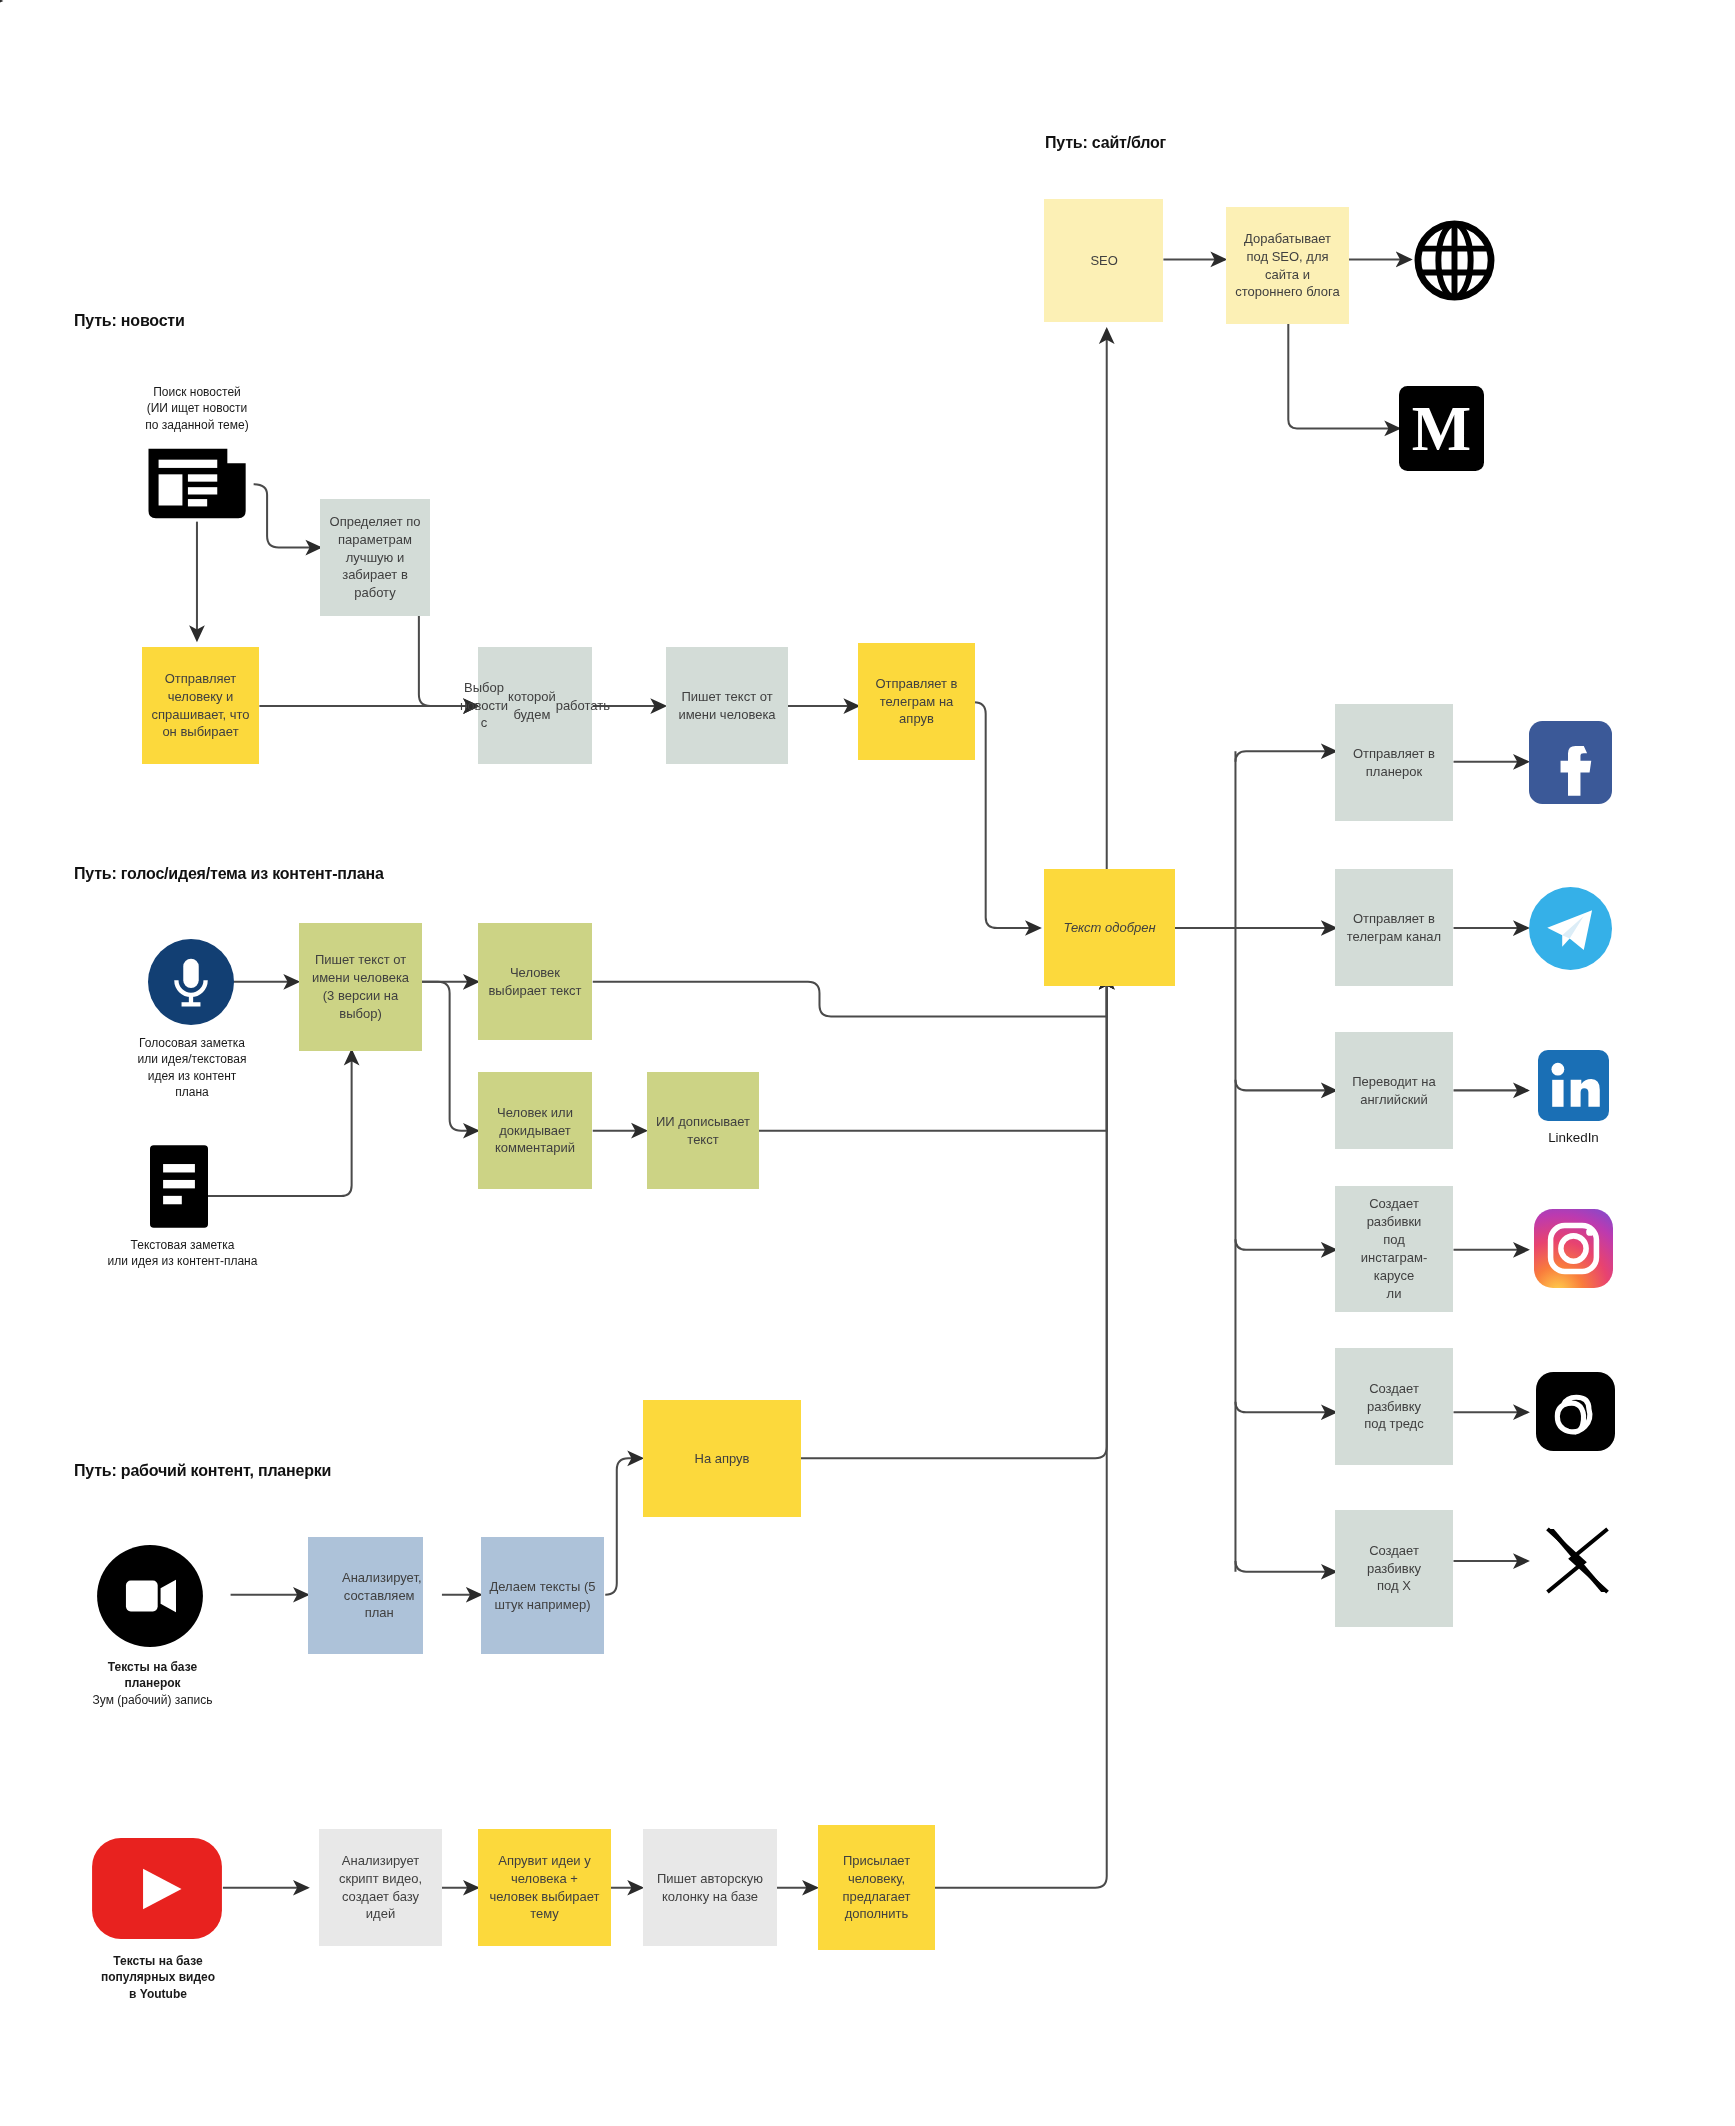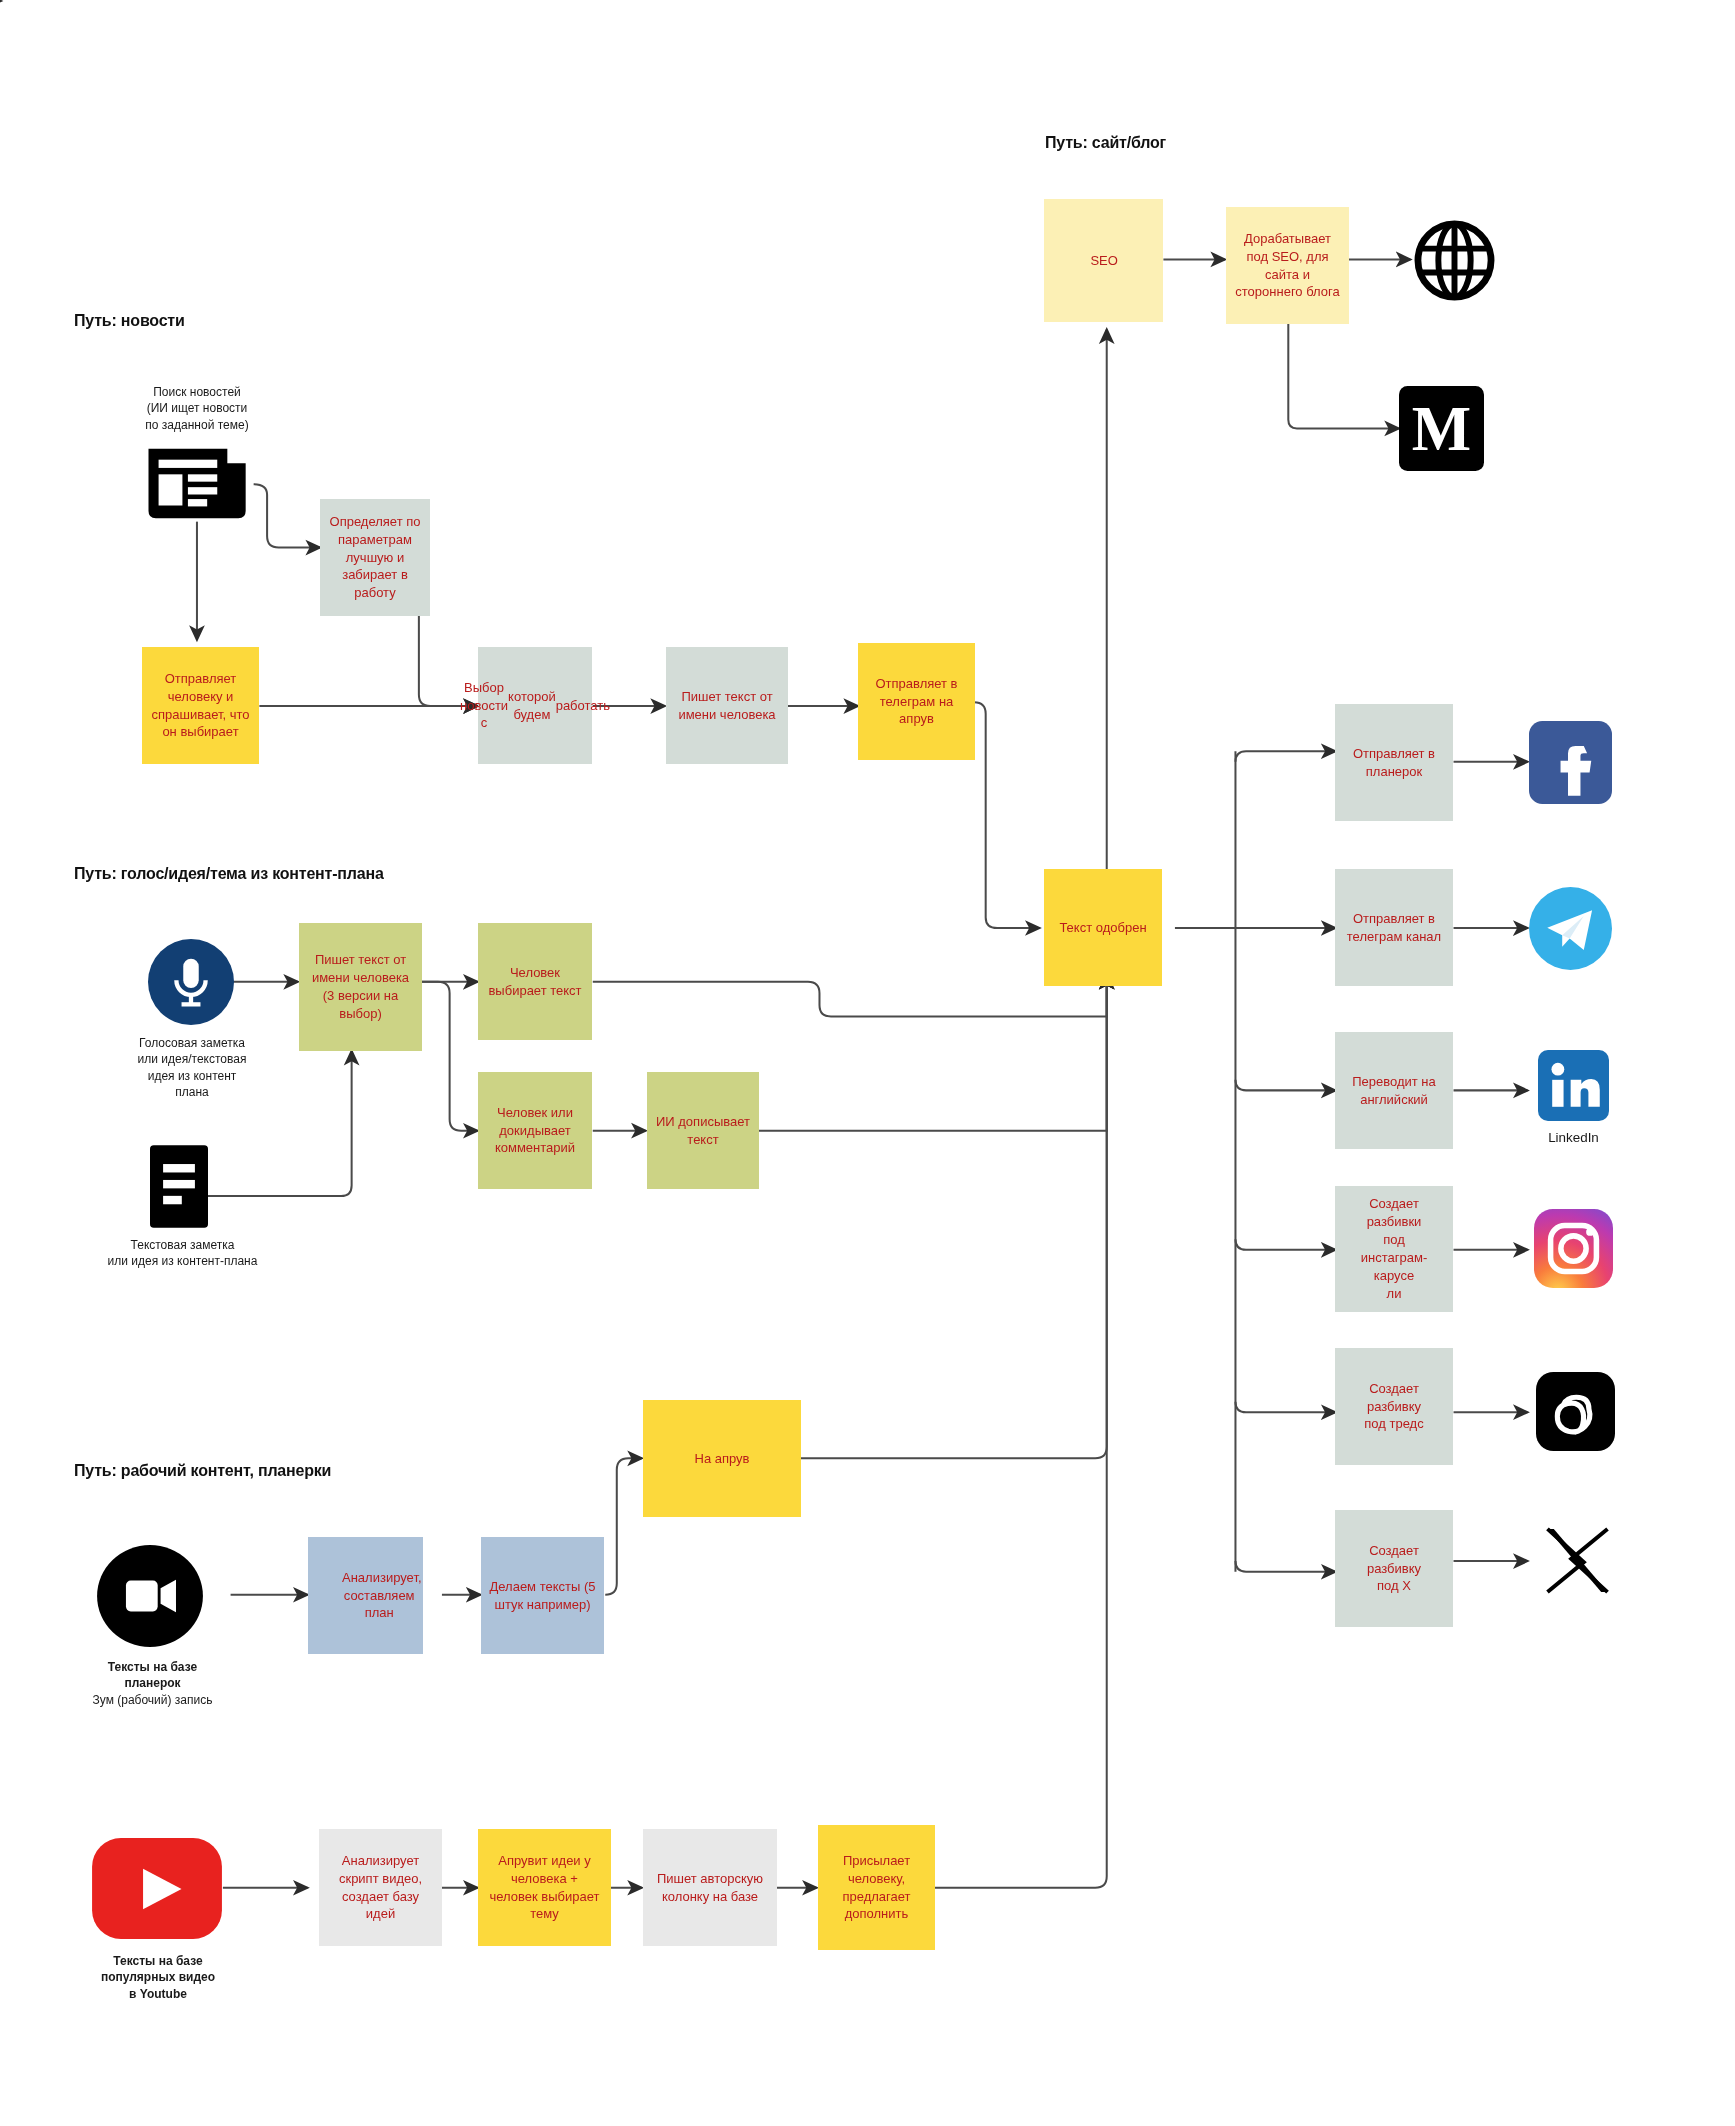--- a/index.html
+++ b/index.html
@@ -23,21 +23,21 @@
     z-index: 1;
   }
   .node {
     position: absolute;
     display: flex;
     align-items: center;
     justify-content: center;
     text-align: center;
     font-size: 13px;
     line-height: 1.38;
-    color: #b91c1c;
+    color: #404040;
     padding: 3.8px 6.7px;
     z-index: 3;
   }
   .node span { display: block; width: 100%; }
   .sect-title {
     position: absolute;
     font-weight: bold;
     font-size: 16px;
     color: #111111;
     letter-spacing: -0.2px;
@@ -279,21 +279,21 @@
     <span>Человек или</span>
     <span>докидывает</span>
     <span>комментарий</span>
   </div>
 
   <div class="node" style="left:647px; top:1072px; width:112px; height:117px; background:#ccd385; flex-direction:column;">
     <span>ИИ дописывает</span>
     <span>текст</span>
   </div>
 
-  <div class="node" style="left:1044px; top:869px; width:118px; height:117px; background:#fcd93c;">
+  <div class="node" style="left:1044px; top:869px; width:131px; height:117px; background:#fcd93c;font-style:italic;">
     <span>Текст одобрен</span>
   </div>
 
   <div class="node" style="left:1335px; top:704px; width:118px; height:117px; background:#d3dcd7; flex-direction:column;">
     <span>Отправляет в</span>
     <span>планерок</span>
   </div>
   <div class="icon-wrap" style="left:1528px; top:720px; width:85px; height:85px;">
     <svg width="83" height="83" viewBox="0 0 100 100" aria-hidden="true">
       <rect x="0" y="0" width="100" height="100" rx="16" fill="#3b5998"></rect>

